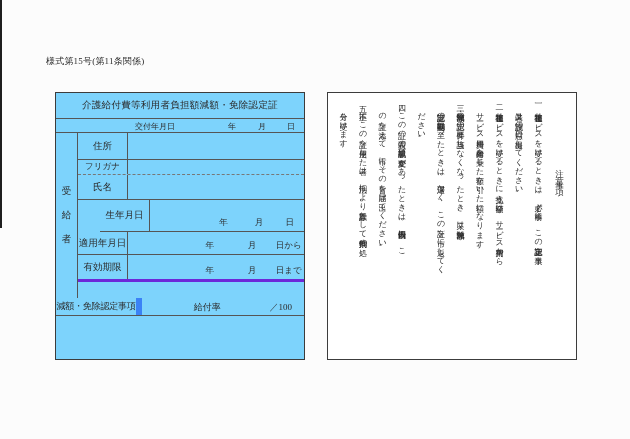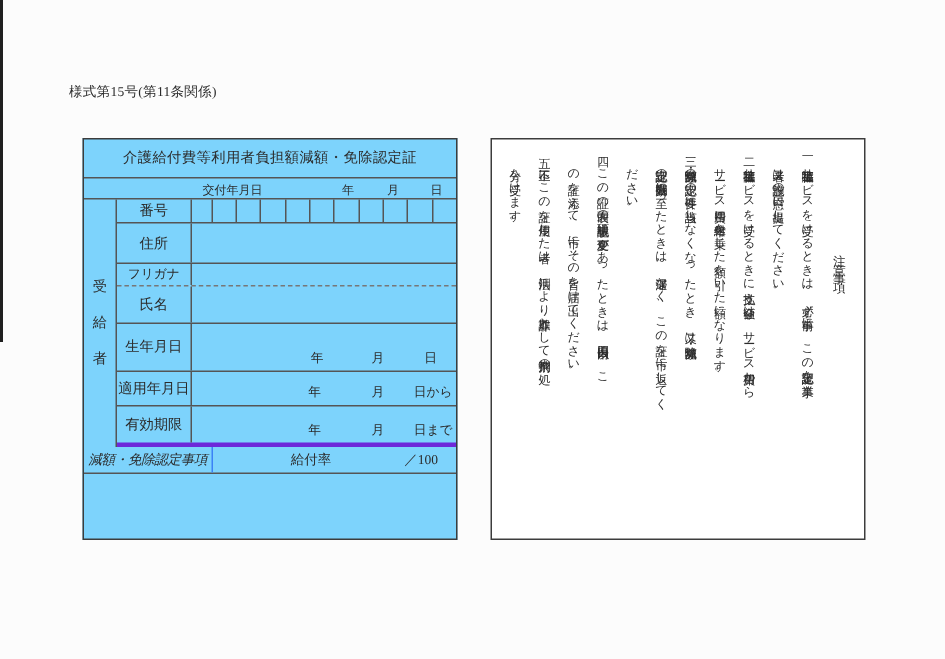--- a/index.html
+++ b/index.html
@@ -50,38 +50,38 @@
     width:50px; border-right:1px solid #555;
     display:flex; align-items:center; justify-content:center;
     text-align:center; white-space:nowrap; font-size:9.5px;
   }
   .frow .fvalue { flex:1; position:relative; }
   .frow.number   { height:16px; }
   .frow.address  { height:27px; }
   .frow.furigana { height:15px; border-bottom:1px dashed #777; }
   .frow.furigana .flabel { font-size:8.5px; }
   .frow.name     { height:25px;gap:32px; }
-  .frow.birth    { height:32px; }
+  .frow.birth    { height:32px;margin-left:22px; }
   .frow.apply    { height:23px; }
   .frow.valid    { height:27px; border-bottom:3px solid #6d28d9; }
 
   .cells { display:flex; height:100%; }
   .ncell { flex:1; border-left:1px solid #555; }
   .ncell:first-child { flex:0.82; border-left:none; }
 
   .dates span { position:absolute; bottom:2px; font-size:8.5px; white-space:nowrap; }
   .d-y { left:45%; } .d-m { left:68%; } .d-d { left:88%; }
   .apply .d-y, .valid .d-y { left:44%; }
   .apply .d-d, .valid .d-d { left:84%; }
 
   .reduction-row { flex:0 0 18px; display:flex; border-bottom:1px solid #555; font-size:9px; }
   .wide-label {
-    width:86px; border-right:1px solid #3b82f6;
+    width:86px; border-right:6px solid #3b82f6;
     display:flex; align-items:center; justify-content:center;
-    white-space:nowrap; letter-spacing:-0.2px; font-size:9px;font-style:italic;
+    white-space:nowrap; letter-spacing:-0.2px; font-size:9px;
   }
   .reduction-value { flex:1; position:relative; }
   .reduction-value span { position:absolute; top:50%; transform:translateY(-50%); white-space:nowrap; }
   .rate-label { left:32%; }
   .rate-per { right:12px; }
 
   .municipality-row { flex:1; display:flex; }
   .municipality-row .wide-label { font-size:8.8px; letter-spacing:-0.4px; }
   .municipality-value { flex:1; }
 
@@ -125,38 +125,20 @@
     </div>
 
     <div class="main">
       <div class="recipient-col">
         <span>受</span>
         <span>給</span>
         <span>者</span>
       </div>
       <div class="rows">
 
-        <div class="frow number">
-          <div class="flabel">番号</div>
-          <div class="fvalue">
-            <div class="cells">
-              <div class="ncell"></div>
-              <div class="ncell"></div>
-              <div class="ncell"></div>
-              <div class="ncell"></div>
-              <div class="ncell"></div>
-              <div class="ncell"></div>
-              <div class="ncell"></div>
-              <div class="ncell"></div>
-              <div class="ncell"></div>
-              <div class="ncell"></div>
-              <div class="ncell"></div>
-            </div>
-          </div>
-        </div>
 
         <div class="frow address">
           <div class="flabel">住所</div>
           <div class="fvalue"></div>
         </div>
 
         <div class="frow furigana">
           <div class="flabel">フリガナ</div>
           <div class="fvalue"></div>
         </div>

